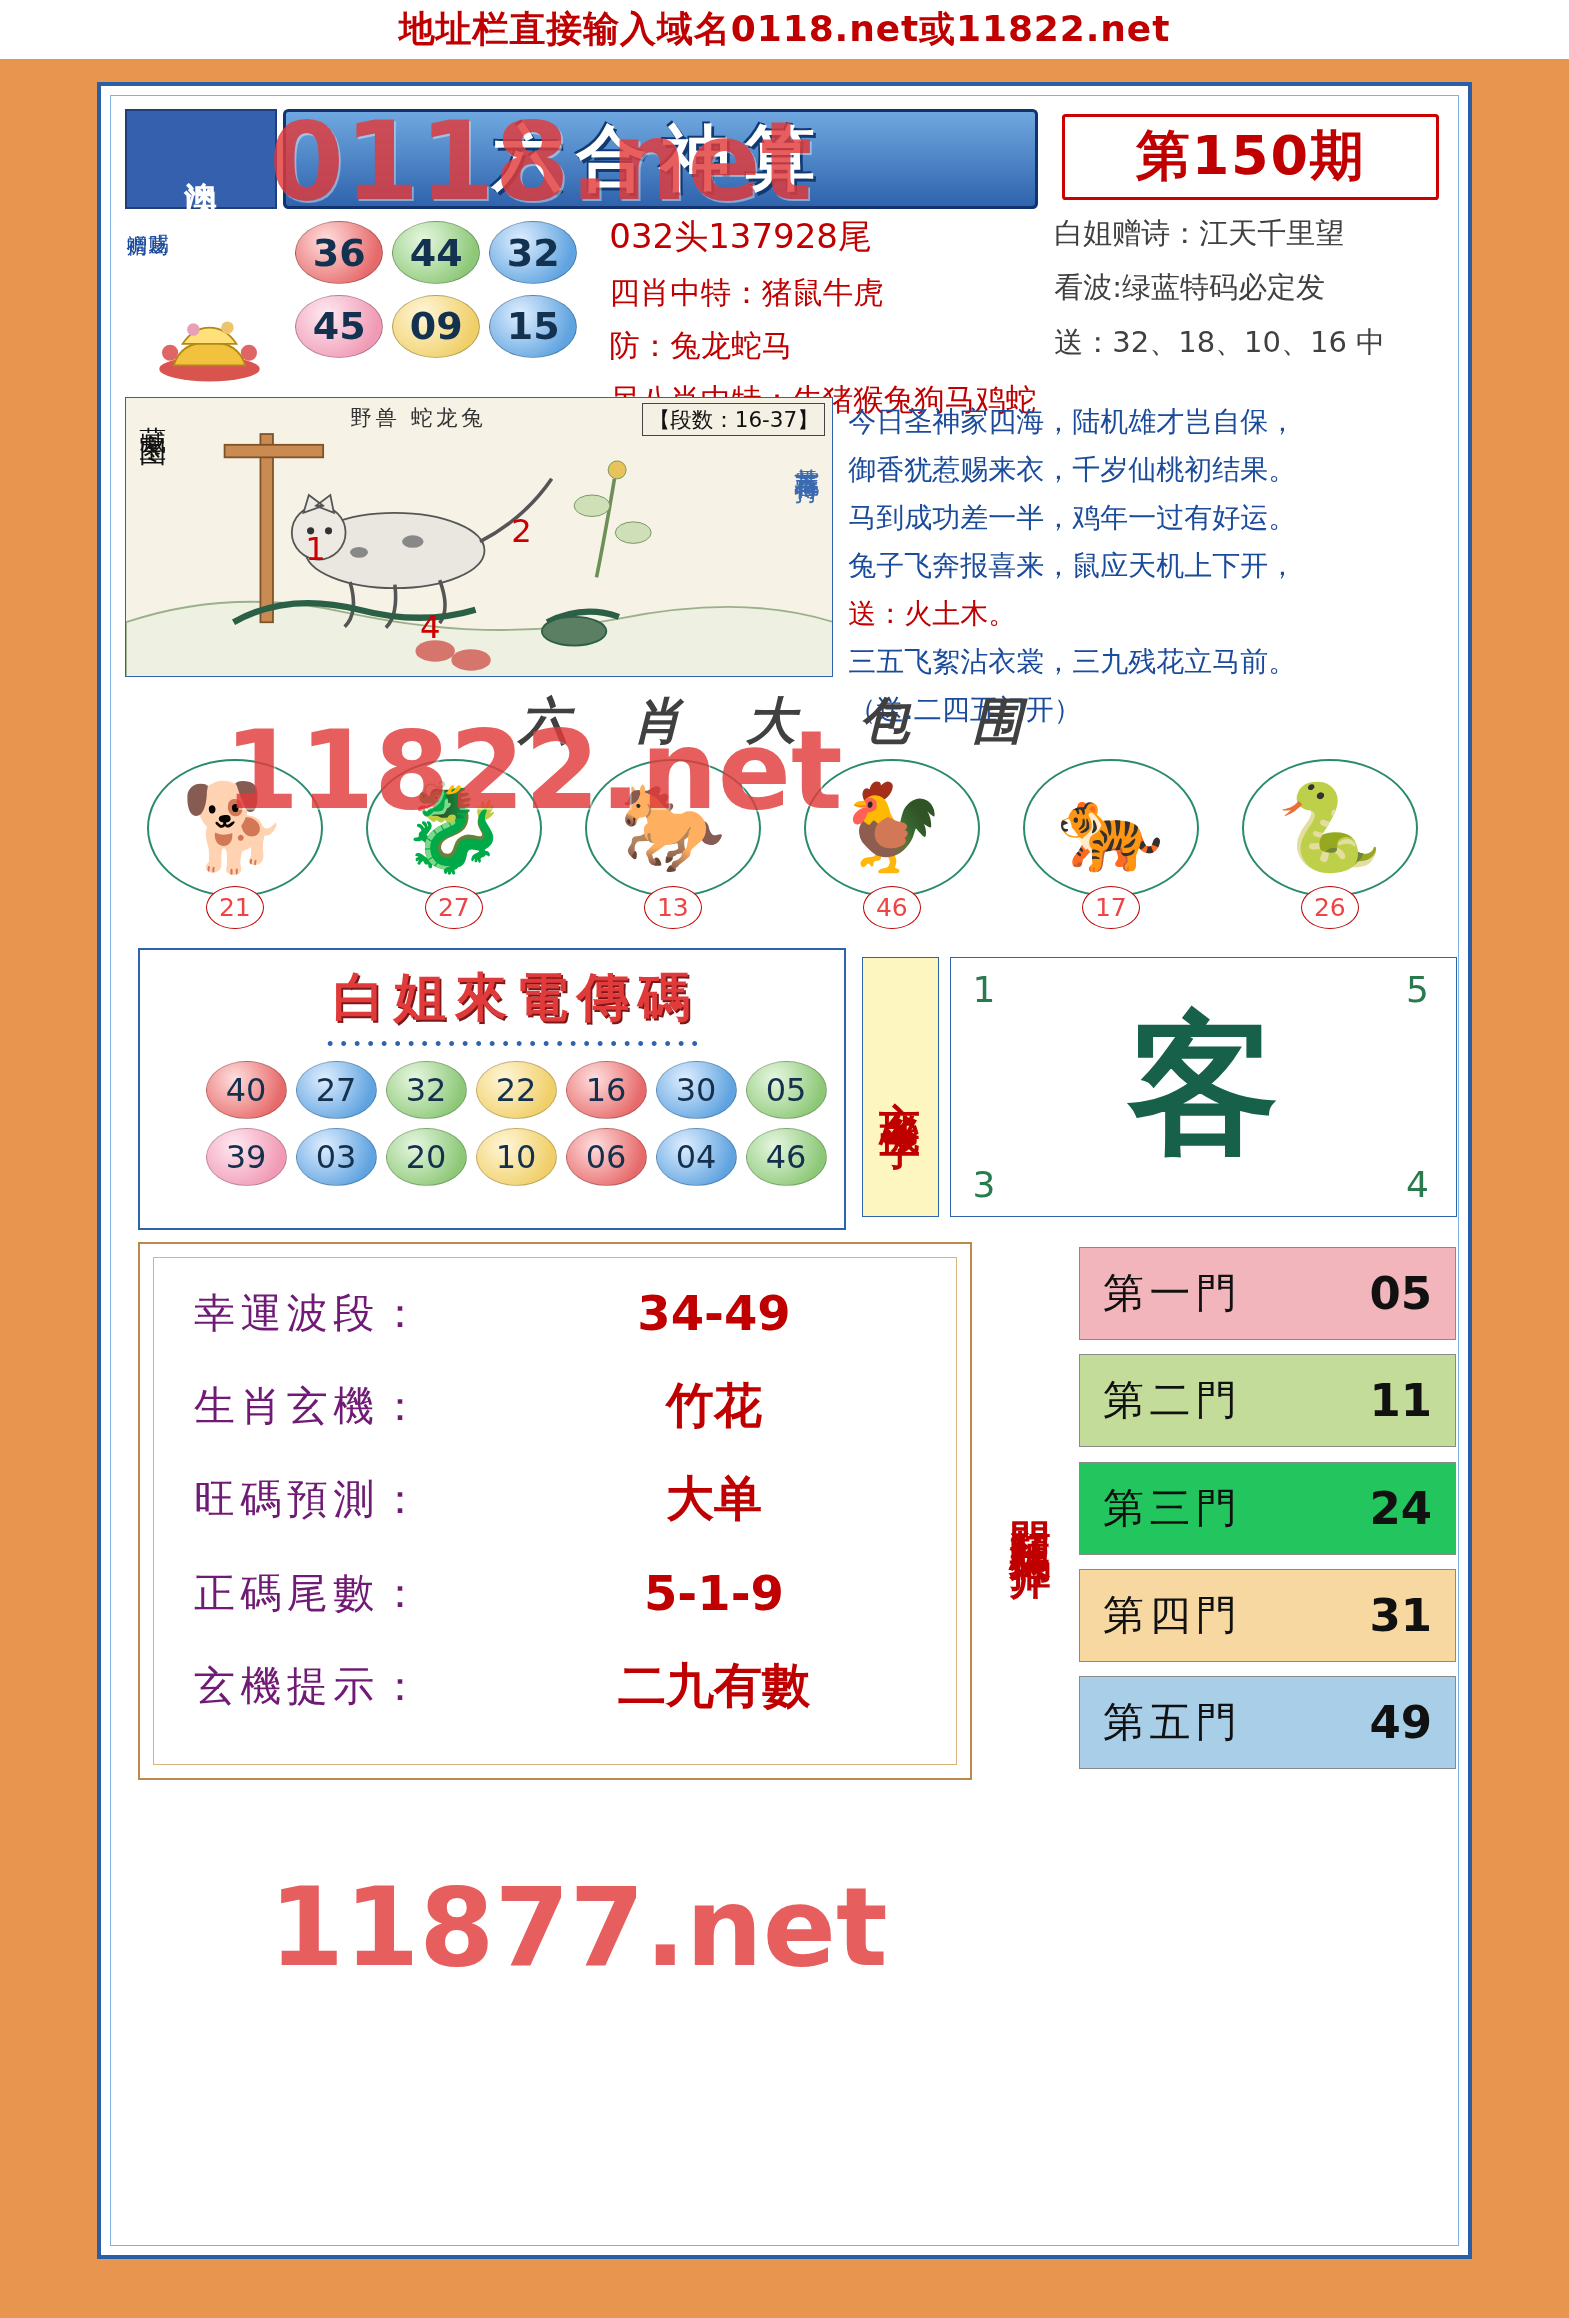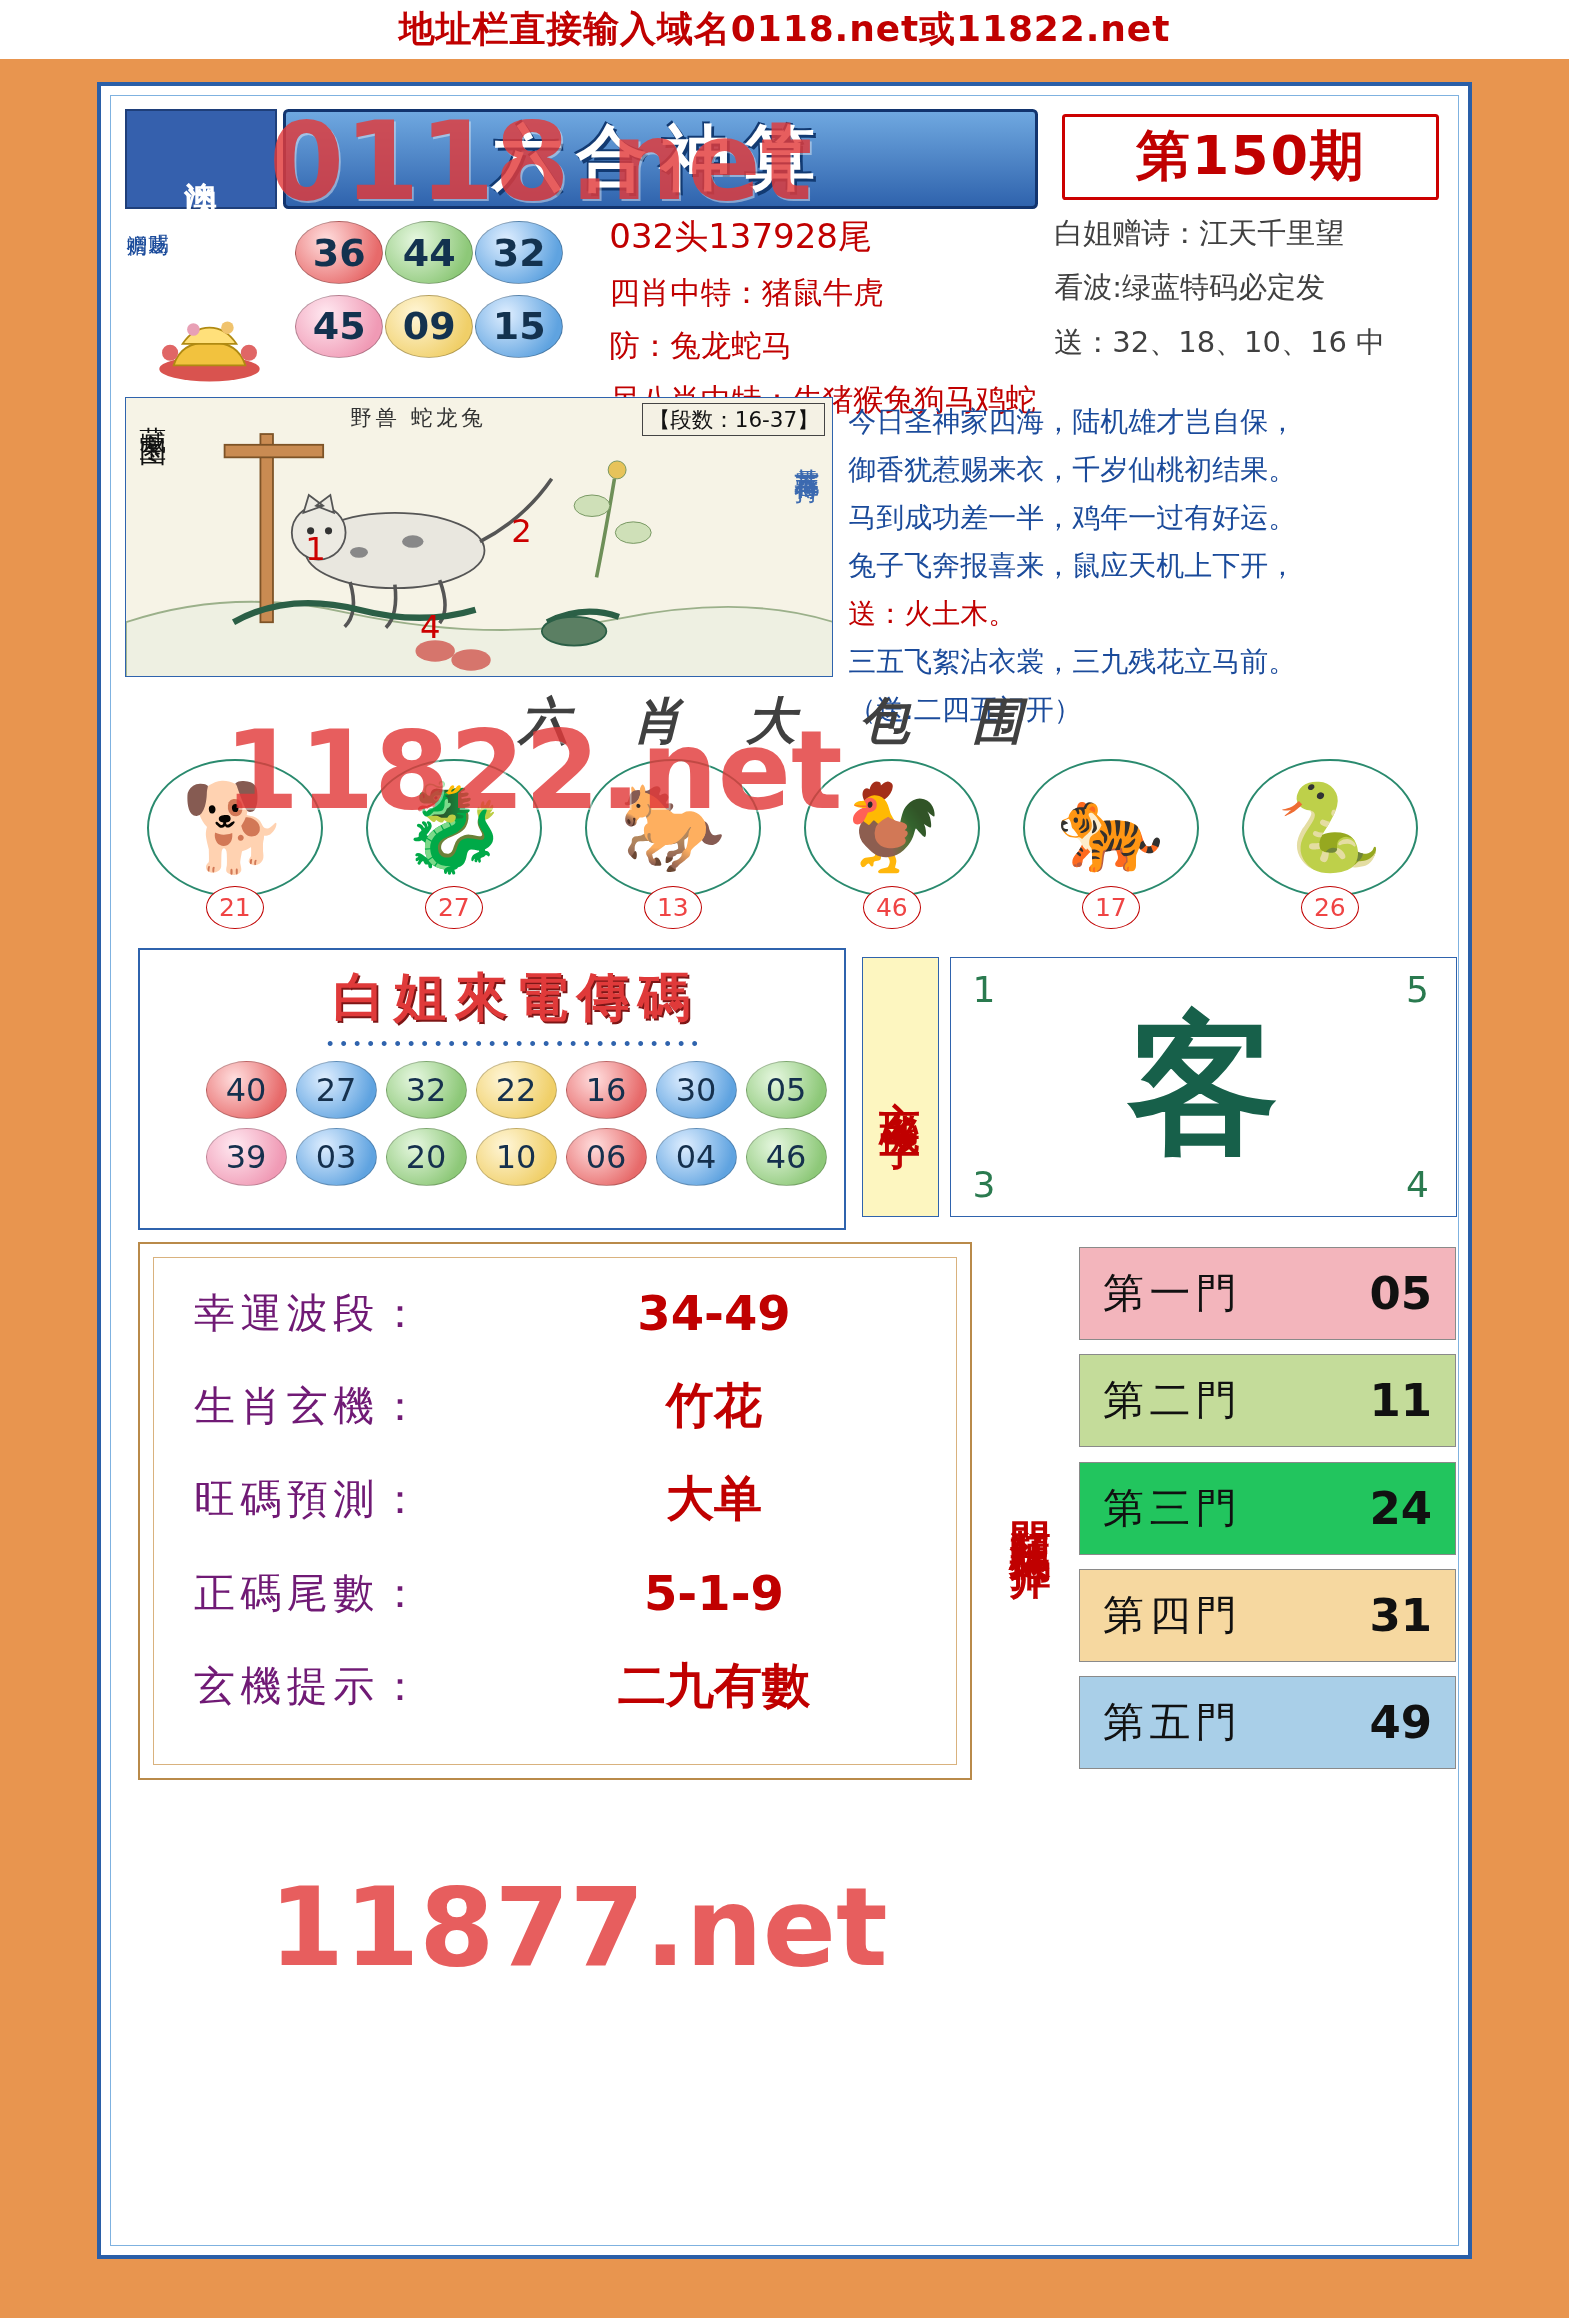--- a/index.html
+++ b/index.html
@@ -62,21 +62,21 @@
     display:flex;
   }
   .gift .vtext{
     writing-mode:vertical-rl;font-size:20.6px;color:#1b4b9b;line-height:1.05;
     font-family:"DejaVu Sans",sans-serif;padding-top:3.6px;
   }
   .gift .ingot{
     position:absolute;left:27px;bottom:5.4px;width:115px;height:86px;
   }
   .balls-blk{position:absolute;left:152px;top:7.2px;width:316px;height:165px;}
-  .brow{display:flex;gap:2px;margin-bottom:10.8px;padding-left:18px;}
+  .brow{display:flex;gap:9px;margin-bottom:10.8px;padding-left:18px;}
   .ball{
     width:86px;height:61px;border-radius:50%;
     display:flex;align-items:center;justify-content:center;
     font-size:38px;font-weight:bold;color:#13324f;
     border:1.8px solid rgba(0,0,0,.25);
     font-family:"DejaVu Sans",sans-serif;
   }
   .b-red{background:radial-gradient(circle at 35% 30%,#ffdede,#e76a6a 75%);}
   .b-blue{background:radial-gradient(circle at 35% 30%,#dfeeff,#5fa3e0 75%);}
   .b-green{background:radial-gradient(circle at 35% 30%,#e6f7e0,#8dc878 75%);}

